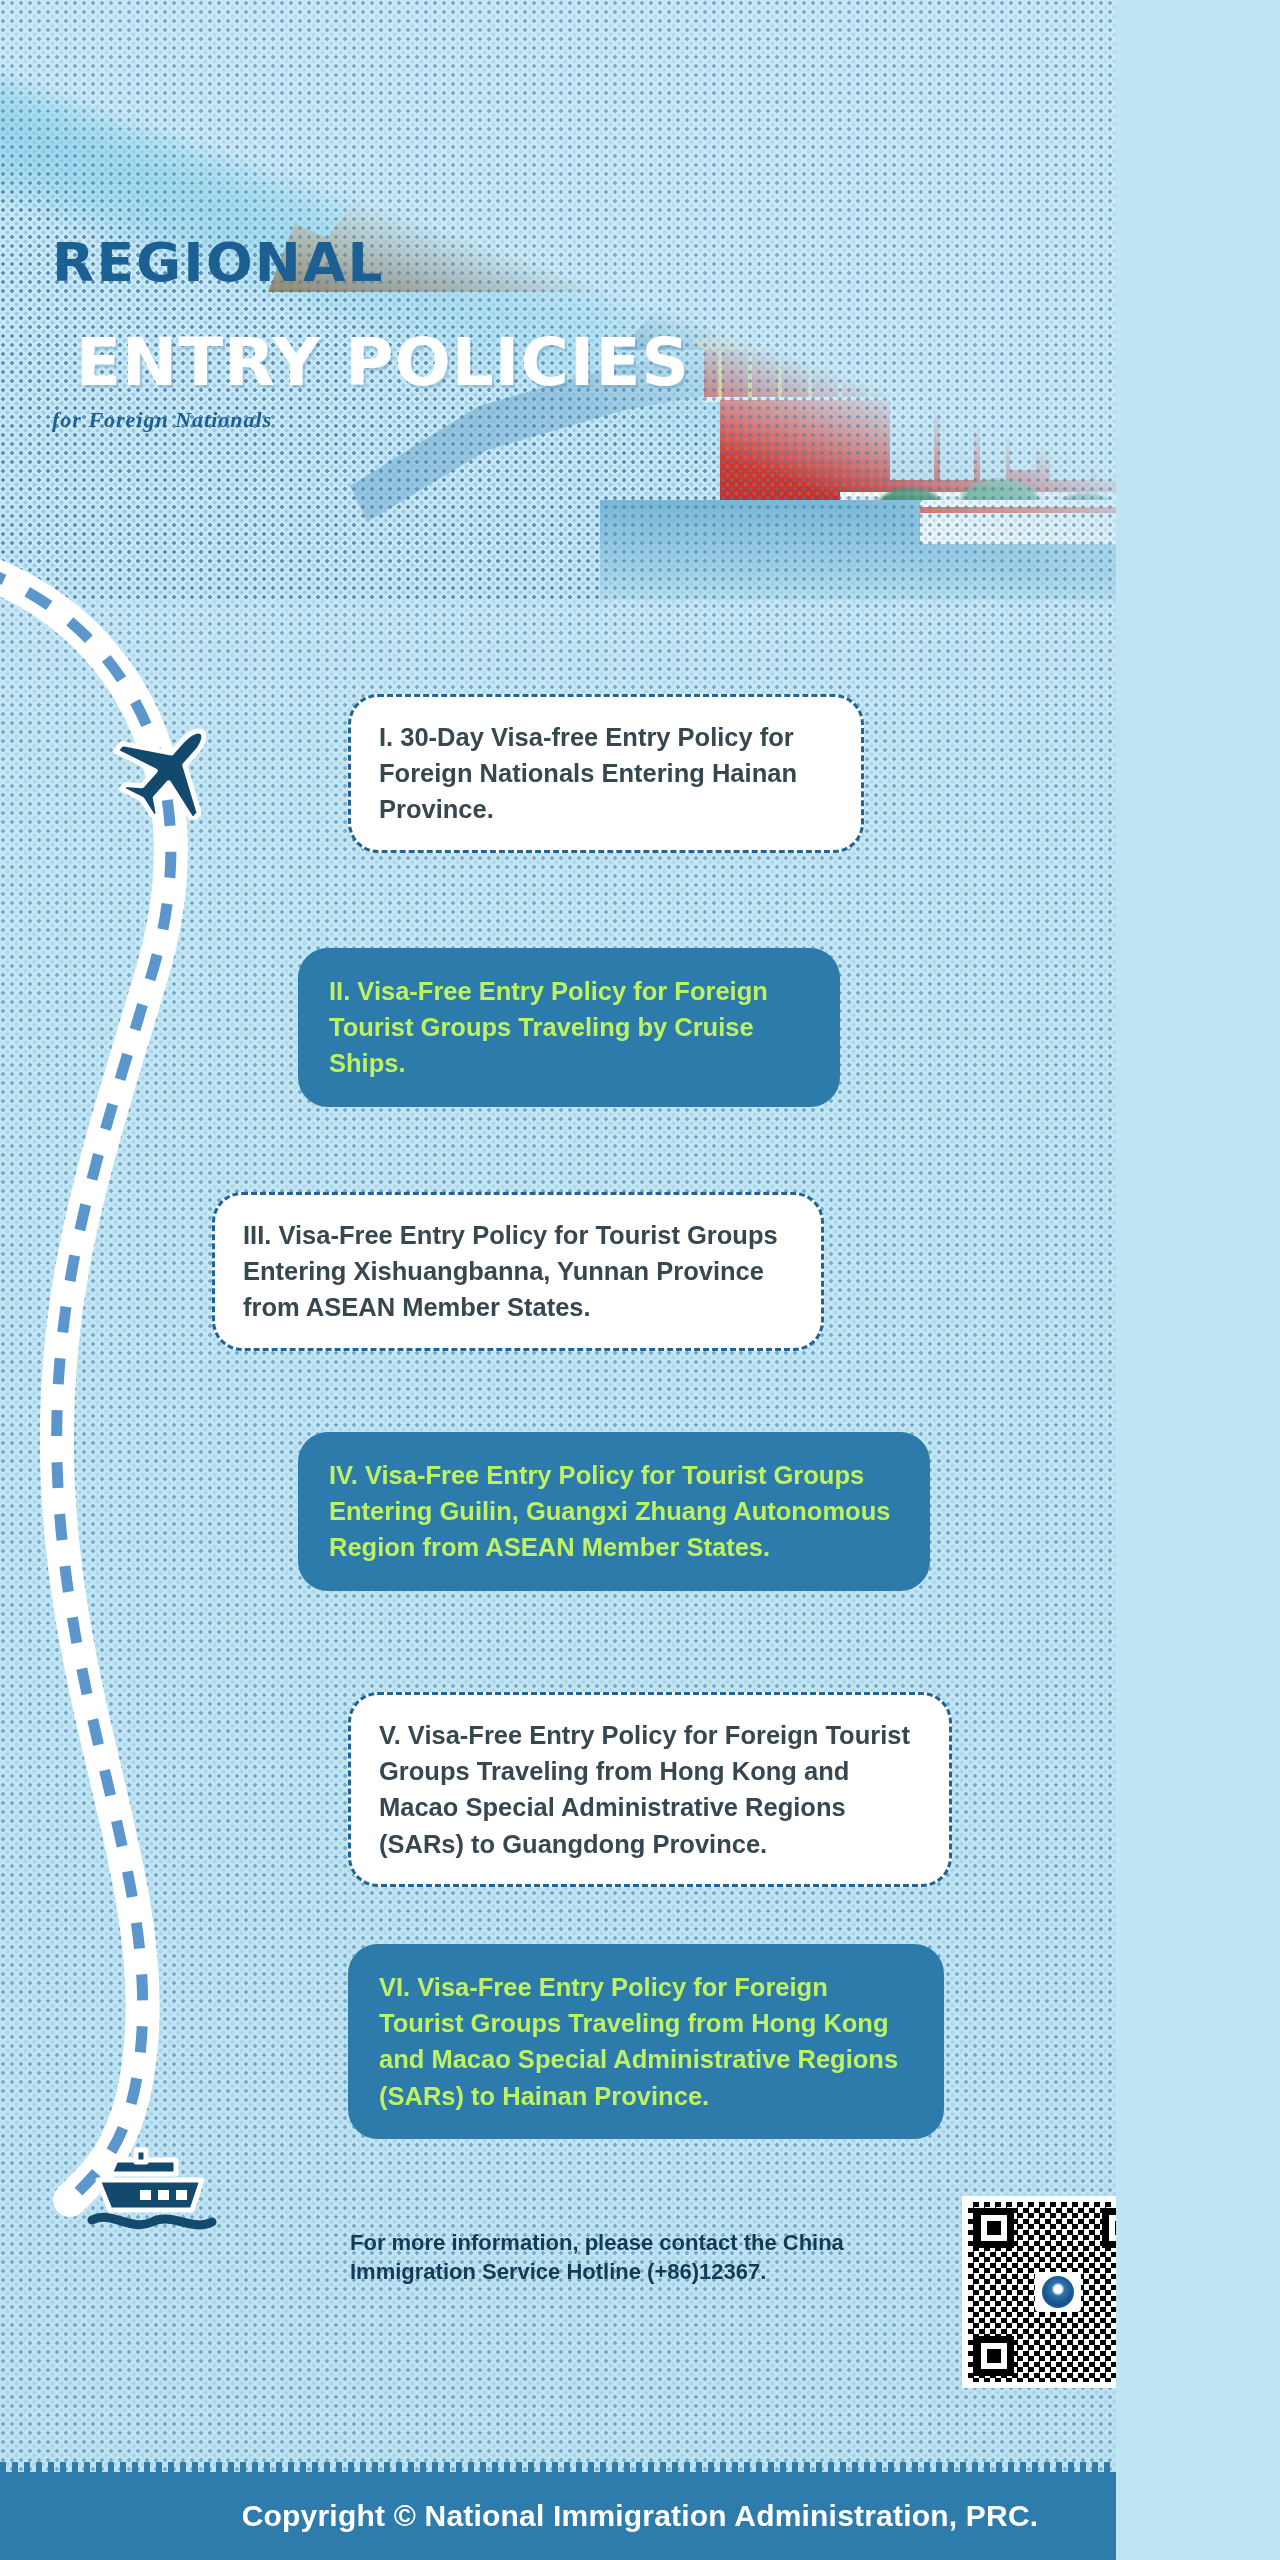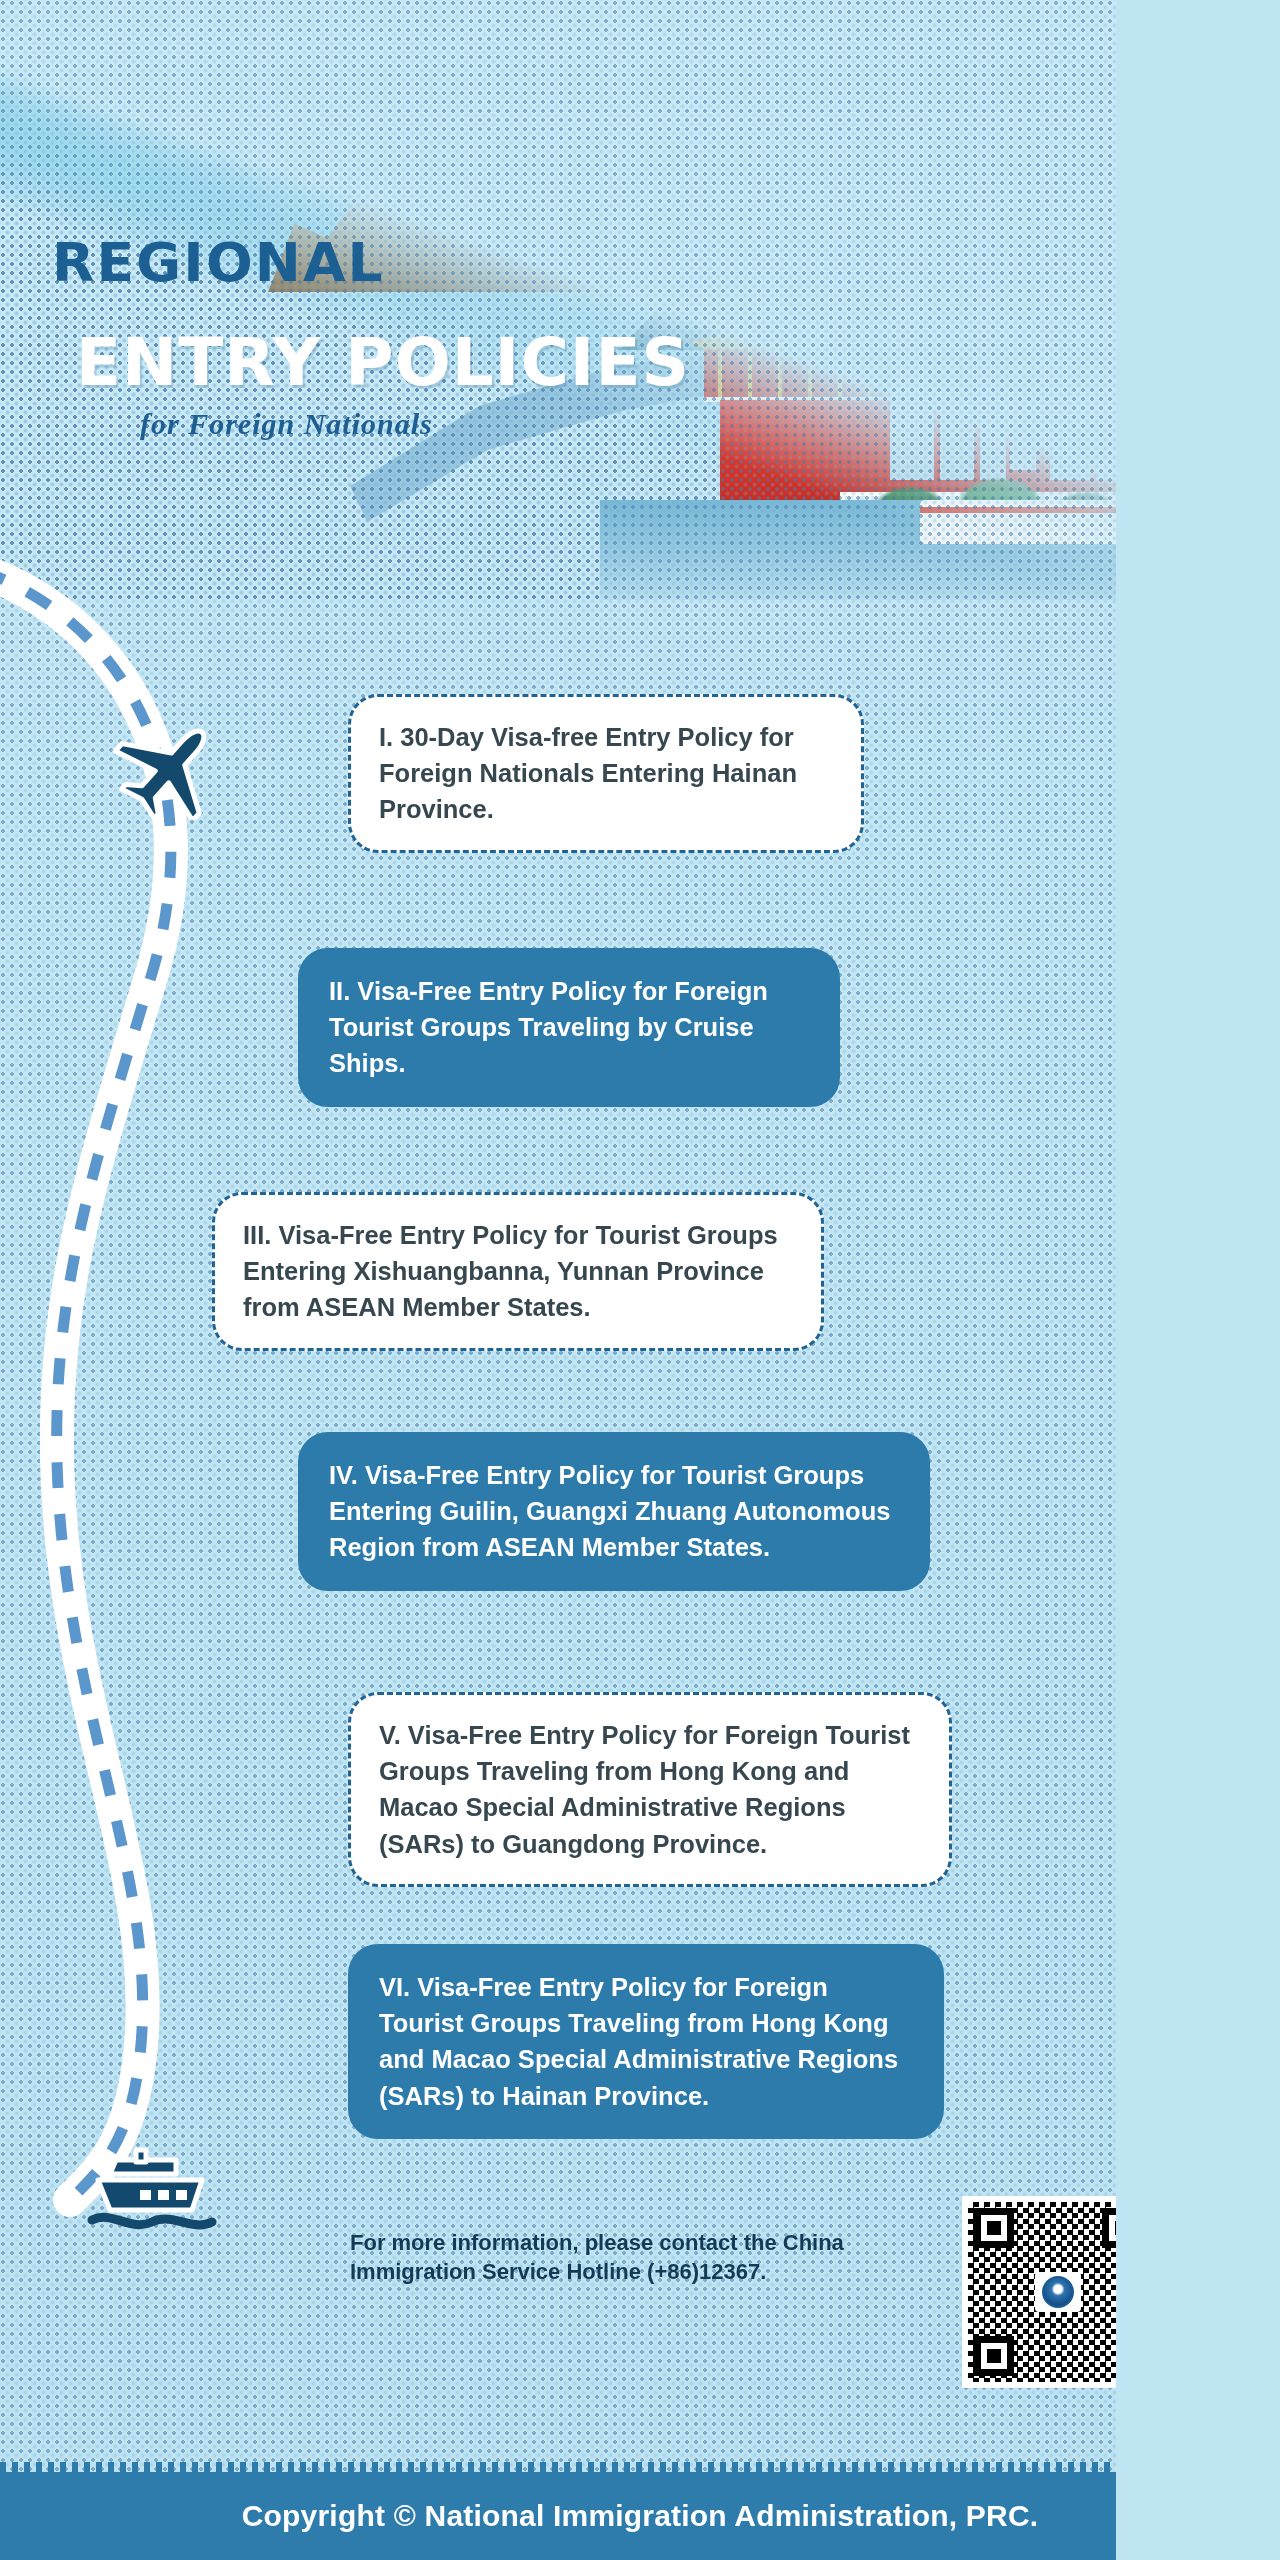--- a/index.html
+++ b/index.html
@@ -205,25 +205,24 @@
     letter-spacing: 1px;
     color: #ffffff;
     line-height: 1.03;
     text-shadow: 2px 3px 0 rgba(60,110,150,0.25);
     font-family: "DejaVu Sans", sans-serif;
   }
   .t-line2 { margin-top: 2px; }
   .t-line3 { margin-left: 24px; margin-top: 39px; }
   .t-script {
     margin-top: 10px;
-    margin-left: 88px;
     font-family: "Liberation Serif", serif;
     font-style: italic;
     font-weight: 700;
-    font-size: 30px;
+    font-size: 22px;
     color: #1d5f93;
     letter-spacing: 1px;
   }
 
   
   .route {
     position: absolute;
     left: 0; top: 560px;
     width: 360px; height: 1700px;
     z-index: 2;
@@ -251,21 +250,21 @@
     line-height: 1.42;
     font-family: "Liberation Sans", sans-serif;
   }
   .card.light {
     background: #ffffff;
     color: #37474f;
     border: 3px dashed #1f6496;
   }
   .card.dark {
     background: #2c7bab;
-    color: #ffffff;
+    color: #bef264;
     border: 3px solid #2c7bab;
   }
 
   .card-1 { left: 348px; top: 694px;  width: 516px; }
   .card-2 { left: 298px; top: 948px;  width: 542px; }
   .card-3 { left: 212px; top: 1192px; width: 612px; }
   .card-4 { left: 298px; top: 1432px; width: 632px; }
   .card-5 { left: 348px; top: 1692px; width: 604px; }
   .card-6 { left: 348px; top: 1944px; width: 596px; }
 

